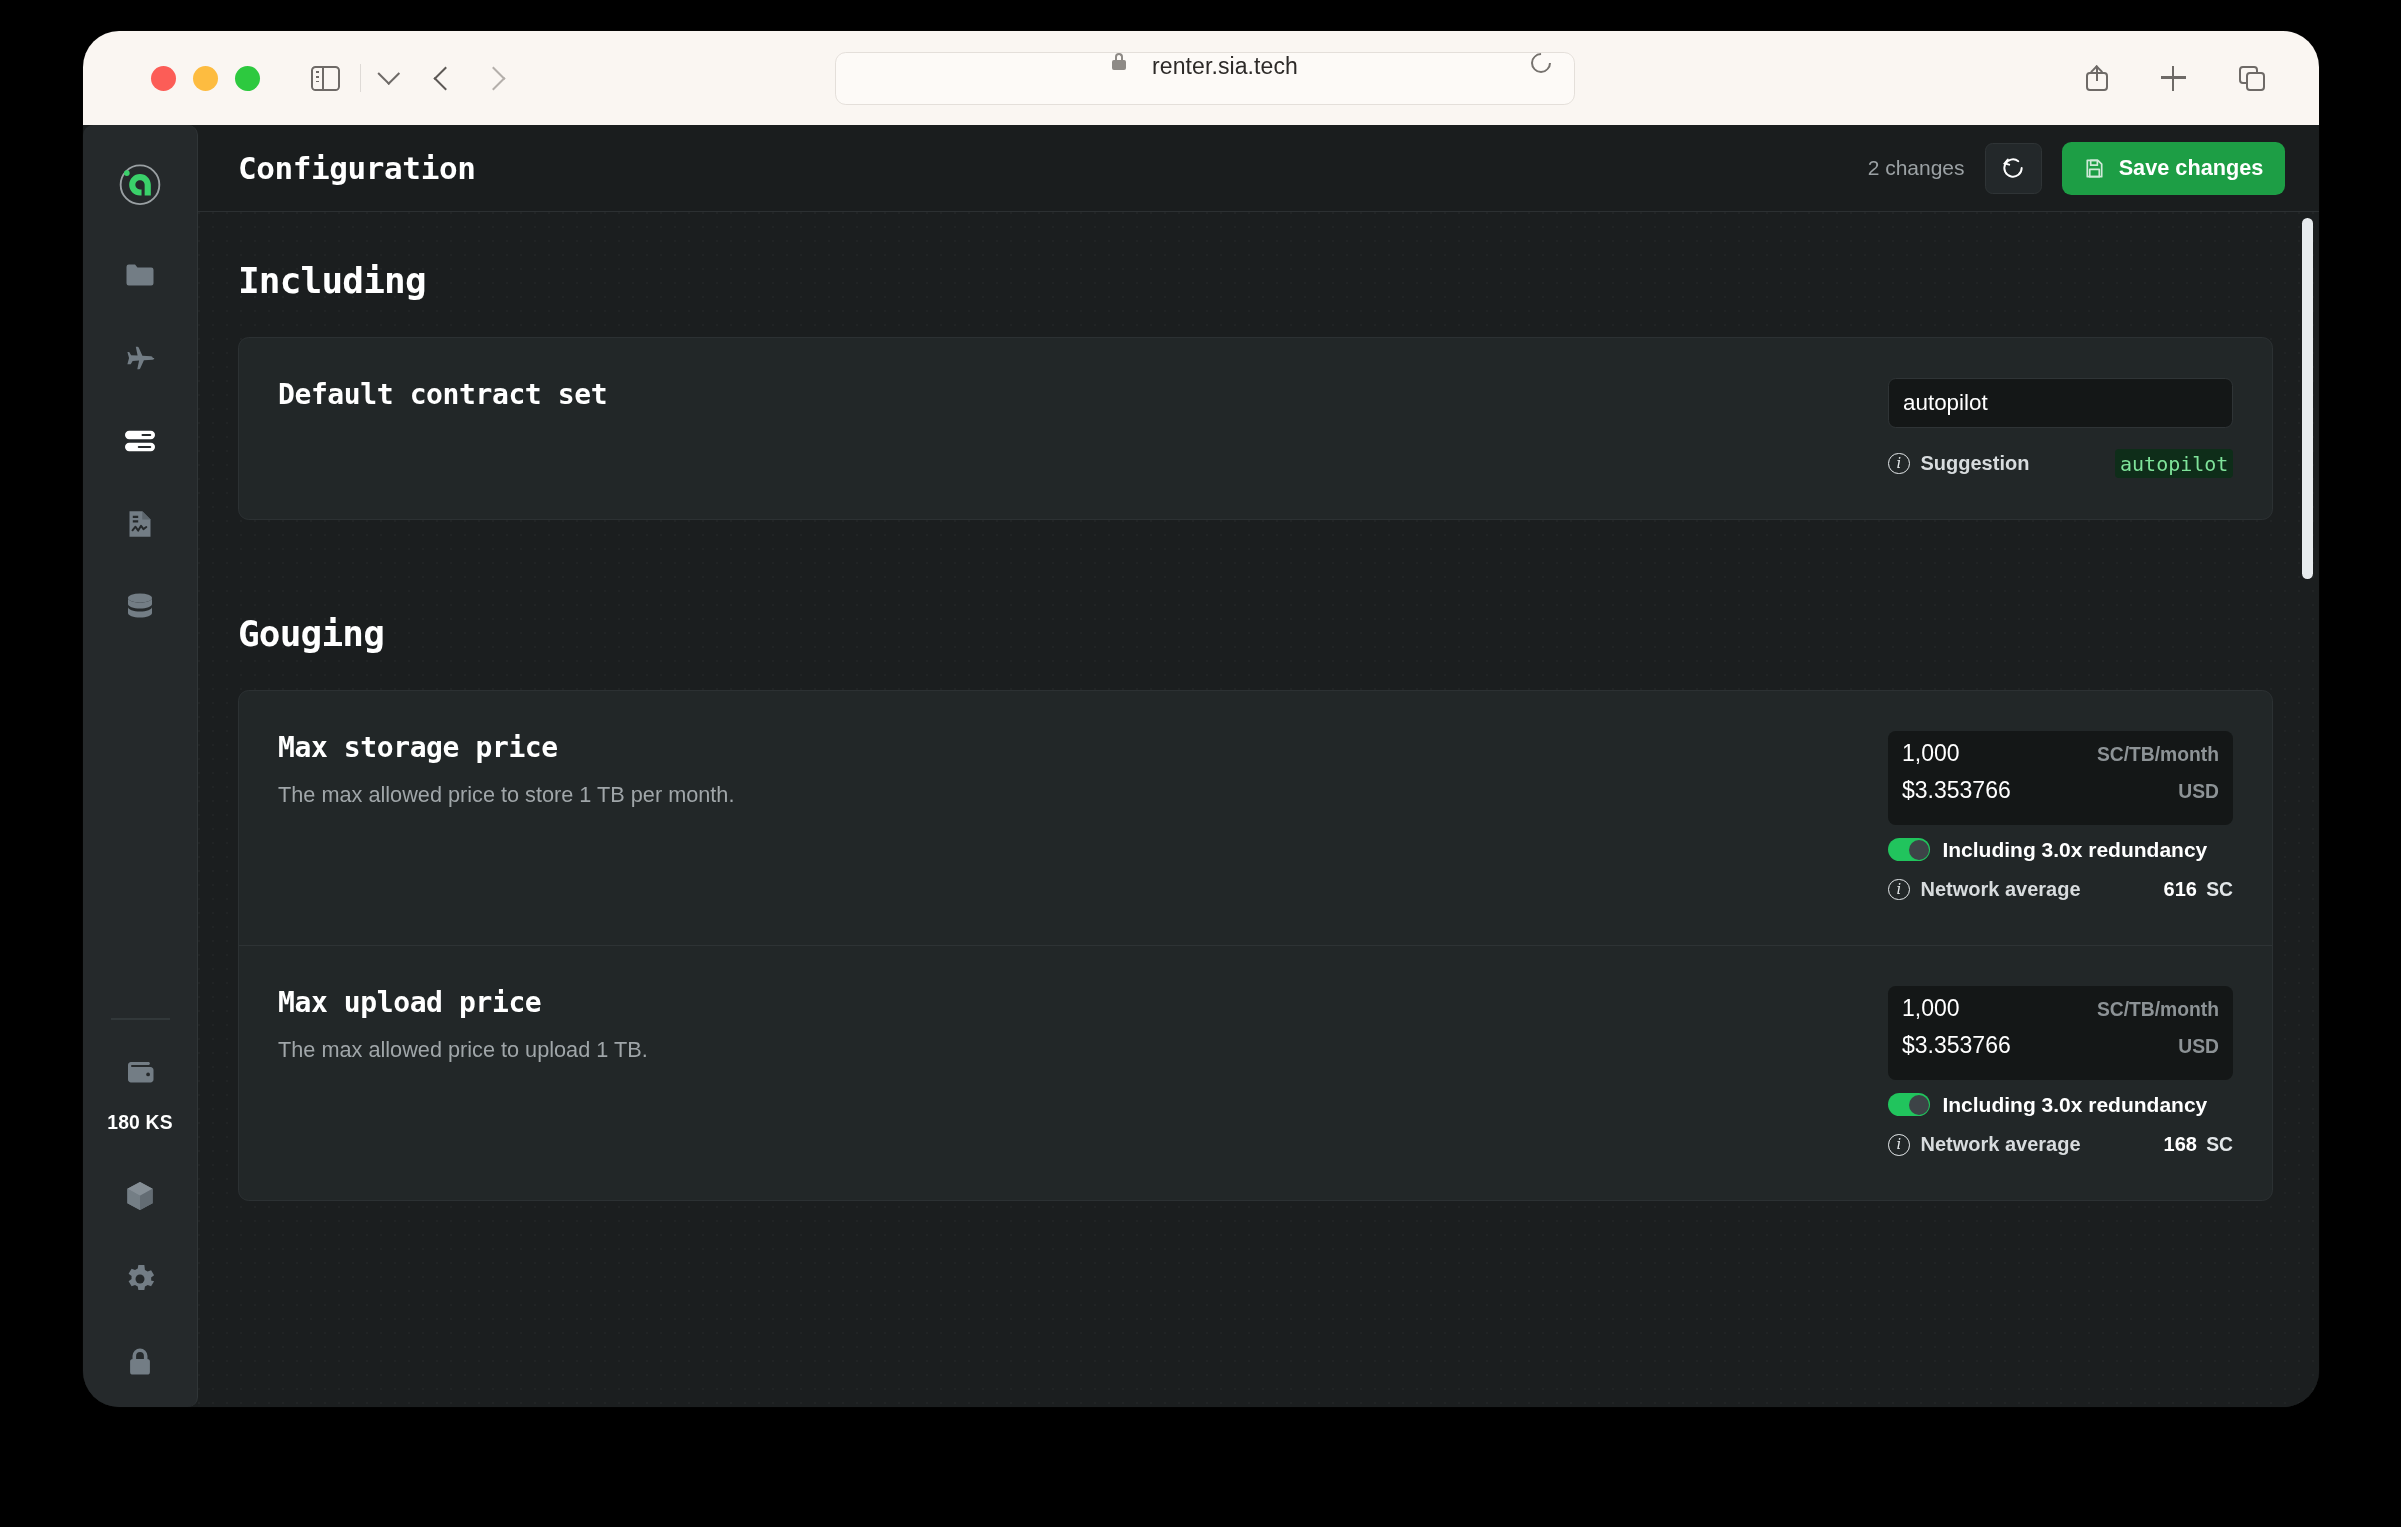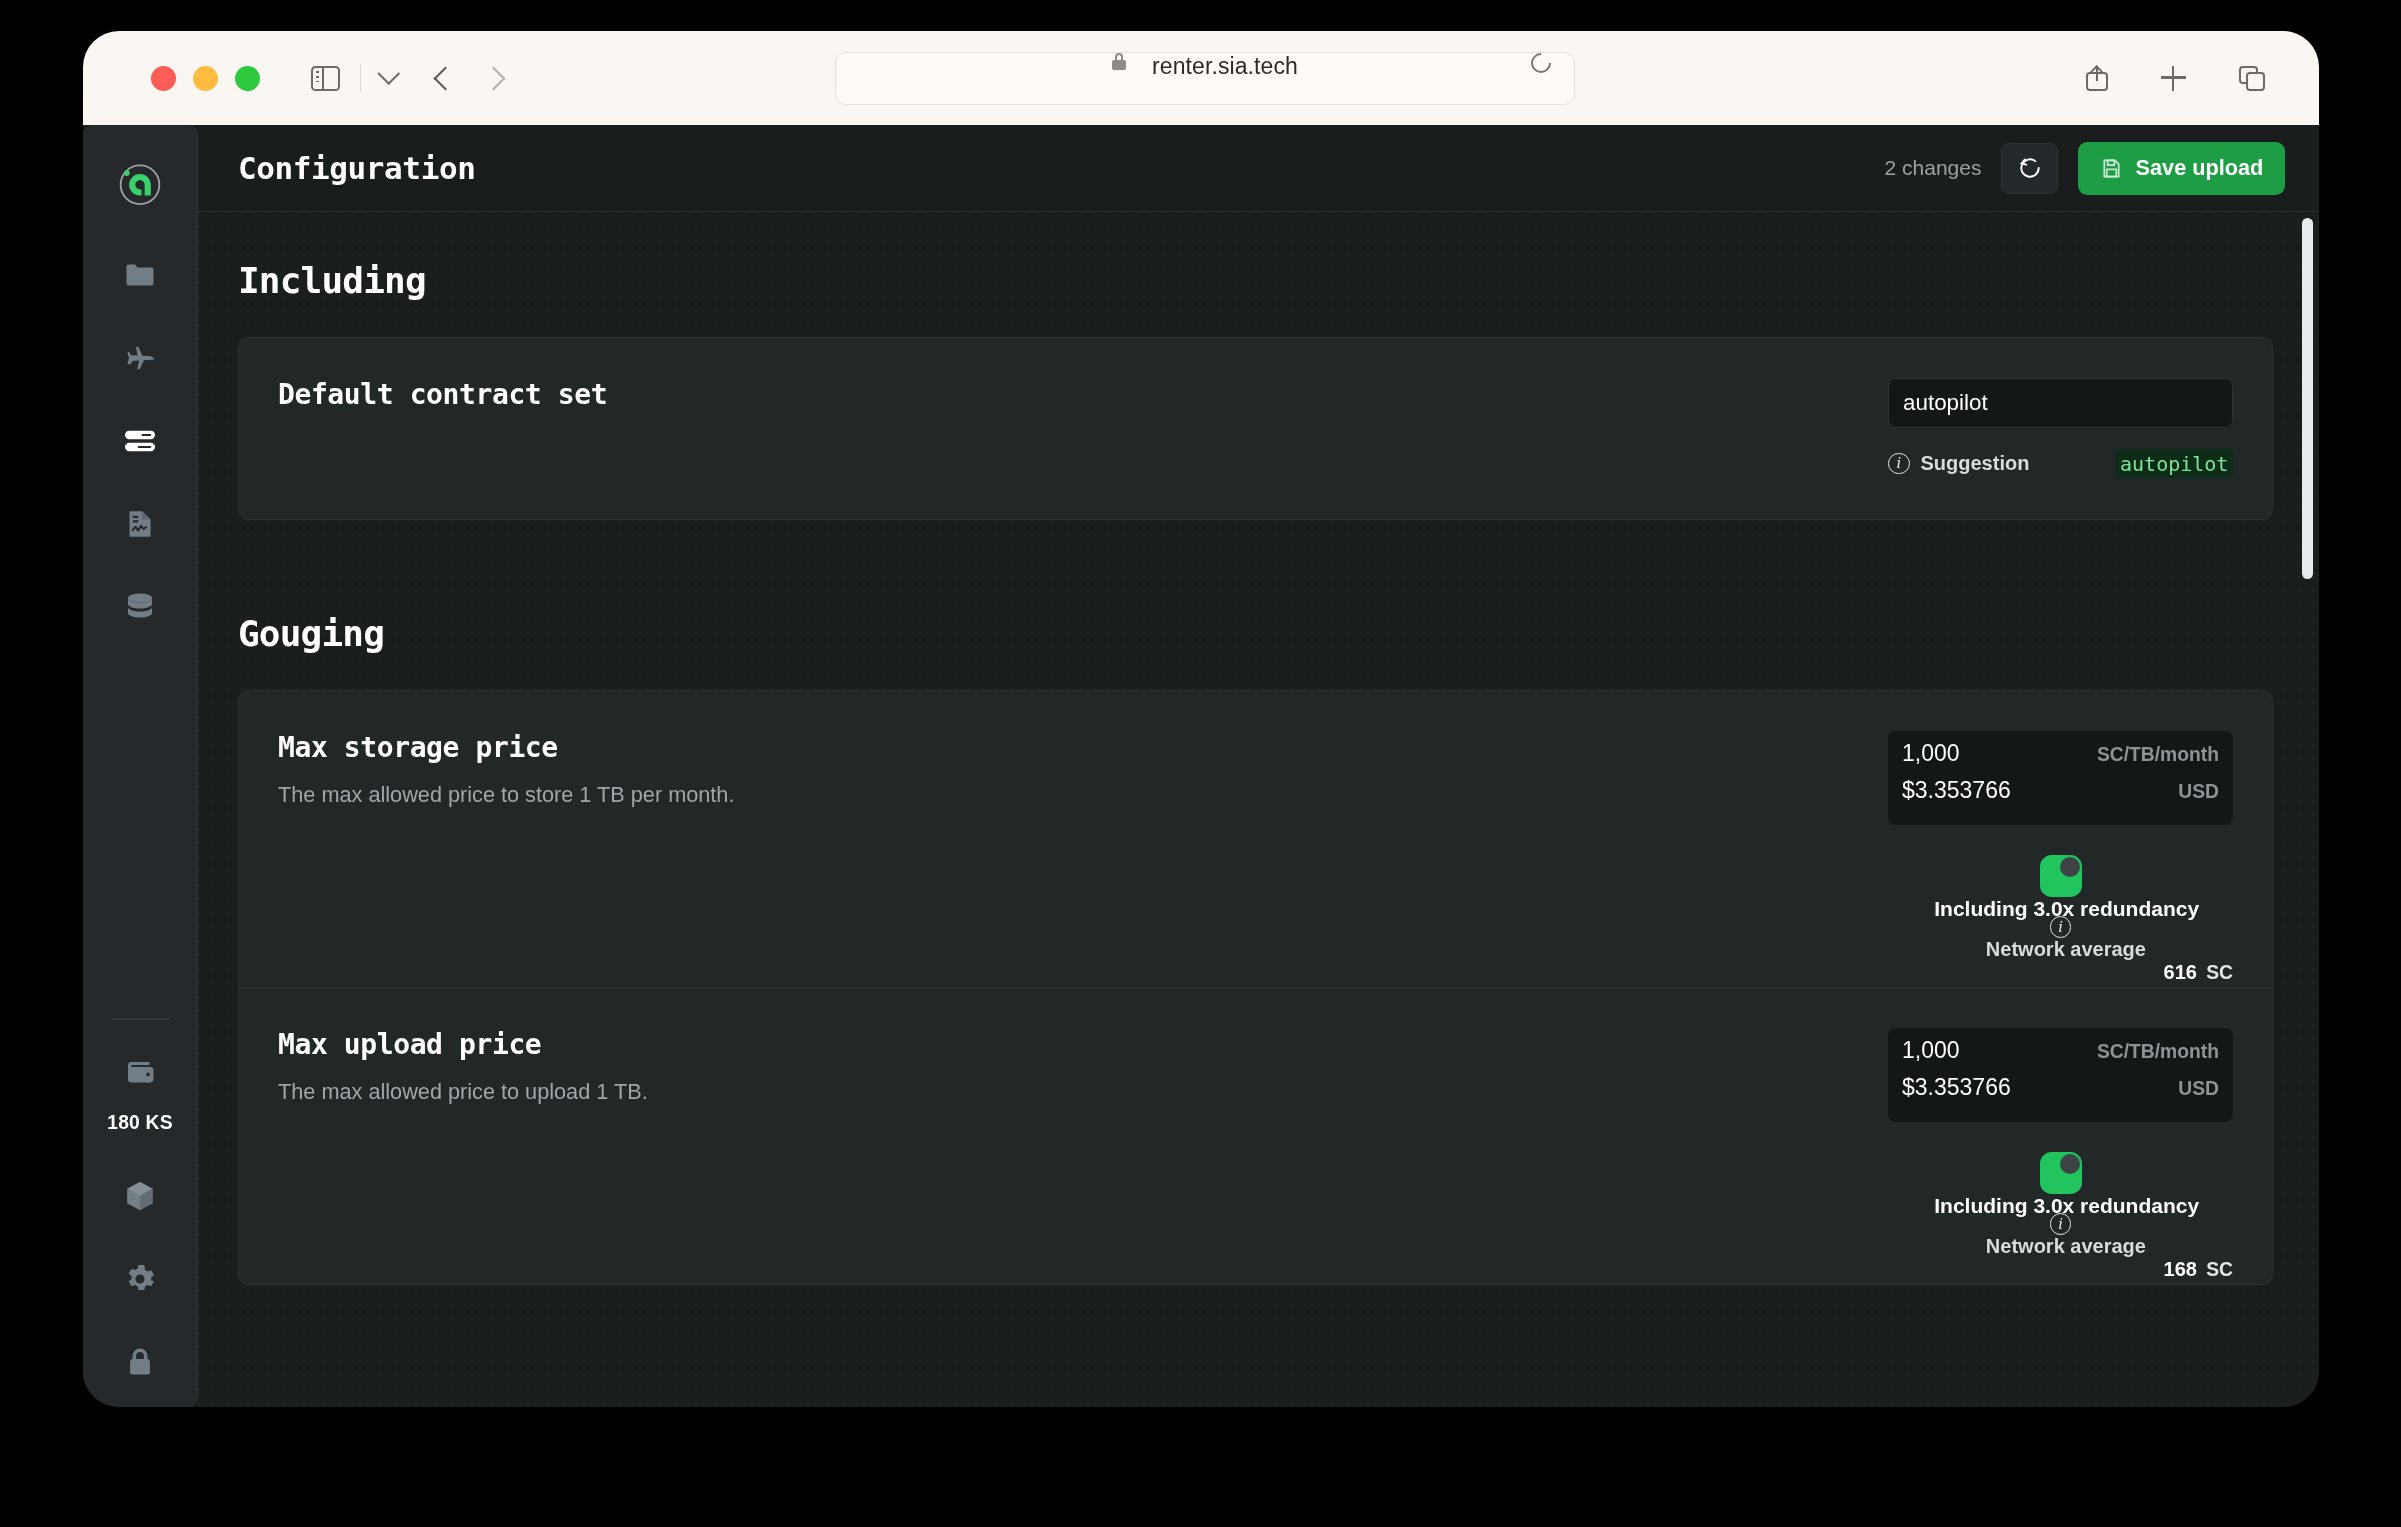--- a/index.html
+++ b/index.html
@@ -225,21 +225,21 @@
   .price-box {
     width: 100%;
     background: #141717;
     border-radius: 7.7px;
     padding: 9.3px 14px 10.8px;
   }
   .price-line { display: flex; align-items: baseline; justify-content: space-between; height: 37px; }
   .price-line .num { font-size: 23px; color: #ffffff; }
   .price-line .unit { font-size: 19.3px; font-weight: bold; color: #8d9396; }
 
-  .meta-row { display: flex; align-items: center; margin-top: 30px; height: 31px; flex-direction: column; }
+  .meta-row { display: flex; align-items: center; margin-top: 9px; height: 31px; }
   .meta-label { font-size: 20px; font-weight: bold; color: #d8dcde; margin-left: 10.8px; }
   .meta-value { margin-left: auto; display: flex; align-items: baseline; gap: 9.3px; }
   .meta-value .v { font-size: 20px; font-weight: bold; color: #ffffff; }
   .meta-value .u { font-size: 19.3px; font-weight: bold; color: #e3e7e9; }
 
   .suggest-row { display:flex; align-items:center; margin-top: 20px; height: 31px; }
   .suggest-chip {
     margin-left: auto;
     font-family: "DejaVu Sans Mono", "Liberation Mono", monospace;
     font-size: 20px;
@@ -413,21 +413,21 @@
                 <path d="M20 12a8 8 0 1 1-3.1-6.3"></path>
                 <path d="M7.2 4.2L4.3 7.8l4.2 1.1"></path>
               </svg>
             </span>
             <span class="save-btn">
               <svg class="ic" width="23" height="23" viewBox="0 0 24 24" fill="none" stroke="#cfe9d8" stroke-width="1.8" stroke-linejoin="round">
                 <path d="M4.5 3.5h11l4 4v13h-15z"></path>
                 <path d="M8 3.5h7v5H8z"></path>
                 <path d="M7 13h10v7.5H7z"></path>
               </svg>
-              <span class="label">Save upload</span>
+              <span class="label">Save changes</span>
             </span>
           </div>
         </div>
 
         <div class="scrollwrap">
           <div class="content">
             <div class="content-inner">
 
               <div class="section-title">Including</div>
               <div class="card">

